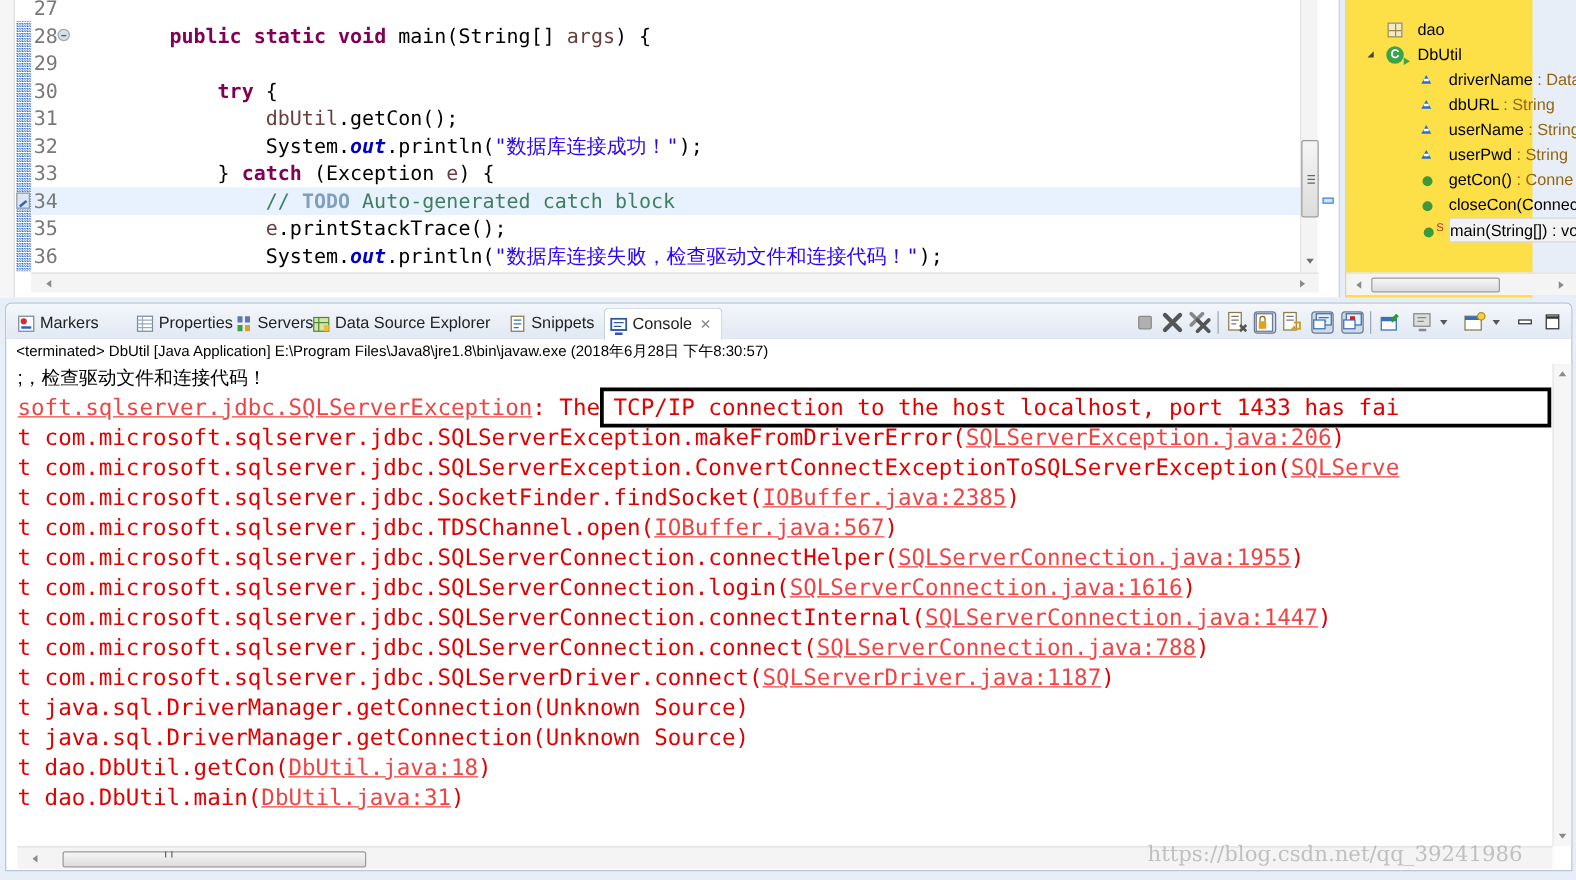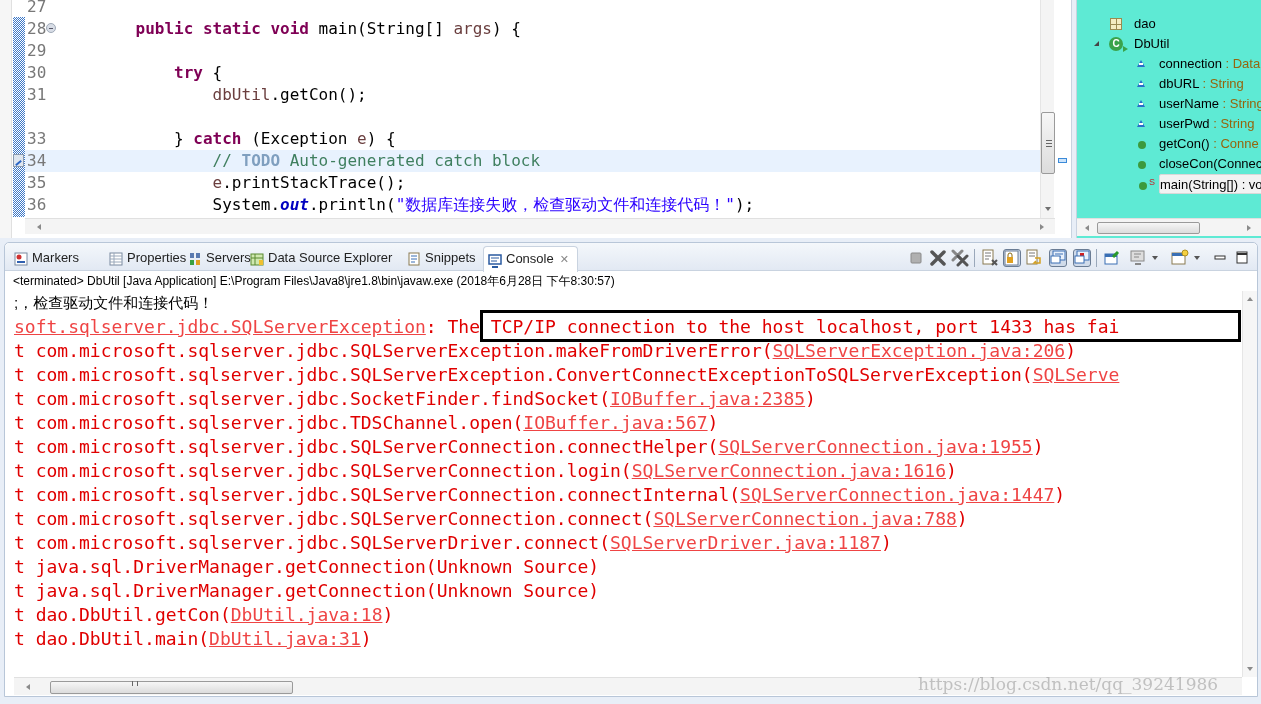--- a/index.html
+++ b/index.html
@@ -31,21 +31,21 @@
   #editor .vscroll .thumb { position: absolute; left: 0; top: 112px; width: 14px; height: 62px; background: linear-gradient(#f6f6f6,#dcdcdc); border: 1px solid #9a9a9a; border-radius: 2px; }
   #editor .vscroll .grip { position: absolute; left: 4px; top: 27px; width: 6px; height: 7px; border-top: 1px solid #666; border-bottom: 1px solid #666; }
   #editor .vscroll .grip::after { content:""; position:absolute; left:0; top:2px; width:6px; height:1px; background:#666; }
   #editor .vscroll .arrow-down { position: absolute; left: 4px; top: 207px; width: 0; height: 0; border-left: 3px solid transparent; border-right: 3px solid transparent; border-top: 4px solid #707070; }
   #editor .overview-mark { position: absolute; left: 1058px; top: 158px; width: 9px; height: 5px; border: 1px solid #3b8ad8; background: #cde4fb; }
   #editor .hscroll { position: absolute; left: 25px; top: 218px; width: 1030px; height: 16px; background: #f4f4f4; border-top: 1px solid #e0e0e0; }
   .arrow-left { position: absolute; width: 0; height: 0; border-top: 3px solid transparent; border-bottom: 3px solid transparent; border-right: 4px solid #8a8a8a; }
   .arrow-right { position: absolute; width: 0; height: 0; border-top: 3px solid transparent; border-bottom: 3px solid transparent; border-left: 4px solid #8a8a8a; }
 
   
-  #outline { position: absolute; left: 1076px; top: 0; width: 185px; height: 238px; background: #5eead4; border-left: 1px solid #c8d2e0; }
+  #outline { position: absolute; left: 1076px; top: 0; width: 150px; height: 238px; background: #fde047; border-left: 1px solid #c8d2e0; }
   .tree-item { position: absolute; height: 20px; font-size: 13px; line-height: 20px; white-space: nowrap; color: #000; }
   .tree-item .type { color: #95650d; }
   .pkg-icon { position: absolute; left: -24px; top: 4px; width: 12px; height: 12px; border: 1px solid #9a8a50; background:
       linear-gradient(#9a8a50,#9a8a50) 50% 0/1px 100% no-repeat, linear-gradient(#9a8a50,#9a8a50) 0 50%/100% 1px no-repeat, #f4ecc0; }
   .class-icon { position: absolute; left: -25px; top: 3px; width: 14px; height: 14px; border-radius: 50%; background: #3aa34b; color: #fff; font-size: 10px; font-weight: bold; line-height: 14px; text-align: center; }
   .class-icon::after { content: ""; position: absolute; left: 14px; top: 9px; border-top: 3px solid transparent; border-bottom: 3px solid transparent; border-left: 5px solid #3aa34b; }
   .expand-icon { position: absolute; left: -40px; top: 7px; width: 0; height: 0; border-left: 5px solid transparent; border-bottom: 5px solid #444; }
   .field-icon { position: absolute; left: -22px; top: 6px; width: 0; height: 0; border-left: 4px solid transparent; border-right: 4px solid transparent; border-bottom: 7px solid #2a6ec9; }
   .field-icon::after { content:""; position:absolute; left:-2px; top:3px; width:4px; height:2px; background:#fff; }
   .method-icon { position: absolute; left: -21px; top: 7px; width: 8px; height: 8px; border-radius: 50%; background: #3c9a3c; }
@@ -89,20 +89,21 @@
 
 <div id="editor">
   <div class="left-edge"></div>
   <div class="ruler"></div>
   <div class="lines" id="code-lines">
       <div class="code-line" style="top: -4px;"><span class="lnum">27</span><span class="code"></span></div>
       <div class="code-line" style="top: 18px;"><span class="lnum">28</span><span class="fold"></span><span class="code"><span>    </span><span class="kw">public</span><span> </span><span class="kw">static</span><span> </span><span class="kw">void</span><span> main(String[] </span><span class="var">args</span><span>) {</span></span></div>
       <div class="code-line" style="top: 40px;"><span class="lnum">29</span></div>
       <div class="code-line" style="top: 62px;"><span class="lnum">30</span><span class="code"><span>        </span><span class="kw">try</span><span> {</span></span></div>
       <div class="code-line" style="top: 84px;"><span class="lnum">31</span><span class="code"><span>            </span><span class="var">dbUtil</span><span>.getCon();</span></span></div>
+      <div class="code-line" style="top: 106px;"><span class="lnum">32</span><span class="code"><span>            System.</span><span class="fld">out</span><span>.println(</span><span class="str">"数据库连接成功！"</span><span>);</span></span></div>
       <div class="code-line" style="top: 128px;"><span class="lnum">33</span><span class="code"><span>        } </span><span class="kw">catch</span><span> (Exception </span><span class="var">e</span><span>) {</span></span></div>
       <div class="code-line hl" style="top: 150px;"><span class="lnum">34</span><span class="task-icon"></span><span class="code"><span class="cmt">            // </span><span class="todo">TODO</span><span class="cmt"> Auto-generated catch block</span></span></div>
       <div class="code-line" style="top: 172px;"><span class="lnum">35</span><span class="code"><span>            </span><span class="var">e</span><span>.printStackTrace();</span></span></div>
       <div class="code-line" style="top: 194px;"><span class="lnum">36</span><span class="code"><span>            System.</span><span class="fld">out</span><span>.println(</span><span class="str">"数据库连接失败，检查驱动文件和连接代码！"</span><span>);</span></span></div>
     </div>
   <div class="vscroll">
     <div class="thumb">
         <div class="grip"></div>
       </div>
     <div class="arrow-down"></div>
@@ -118,21 +119,21 @@
   <div class="tree-item" style="left:57px;top:14px;">
     <span class="pkg-icon"></span>
     <span>dao</span>
   </div>
   <div class="tree-item" style="left:57px;top:34px;">
     <span class="expand-icon"></span>
     <span class="class-icon">C</span>
     <span>DbUtil</span>
   </div>
   <div id="outline-members">
-      <div class="tree-item" style="left: 82px; top: 54px;"><span class="field-icon"></span><span>connection</span><span class="type"> : Data</span></div>
+      <div class="tree-item" style="left: 82px; top: 54px;"><span class="field-icon"></span><span>driverName</span><span class="type"> : Data</span></div>
       <div class="tree-item" style="left: 82px; top: 74px;"><span class="field-icon"></span><span>dbURL</span><span class="type"> : String</span></div>
       <div class="tree-item" style="left: 82px; top: 94px;"><span class="field-icon"></span><span>userName</span><span class="type"> : String</span></div>
       <div class="tree-item" style="left: 82px; top: 114px;"><span class="field-icon"></span><span>userPwd</span><span class="type"> : String</span></div>
       <div class="tree-item" style="left: 82px; top: 134px;"><span class="method-icon"></span><span>getCon()</span><span class="type"> : Conne</span></div>
       <div class="tree-item" style="left: 82px; top: 154px;"><span class="method-icon"></span><span>closeCon(Connec</span><span class="type"></span></div>
       <div class="tree-item selected" style="left: 82px; top: 174px;"><span class="method-icon"></span><span class="static-mark">S</span><span>main(String[]) : vo</span><span class="type"></span></div>
     </div>
   <div class="hscroll">
     <div class="arrow-left" style="left:8px;top:6px;"></div>
     <div class="thumb"></div>

